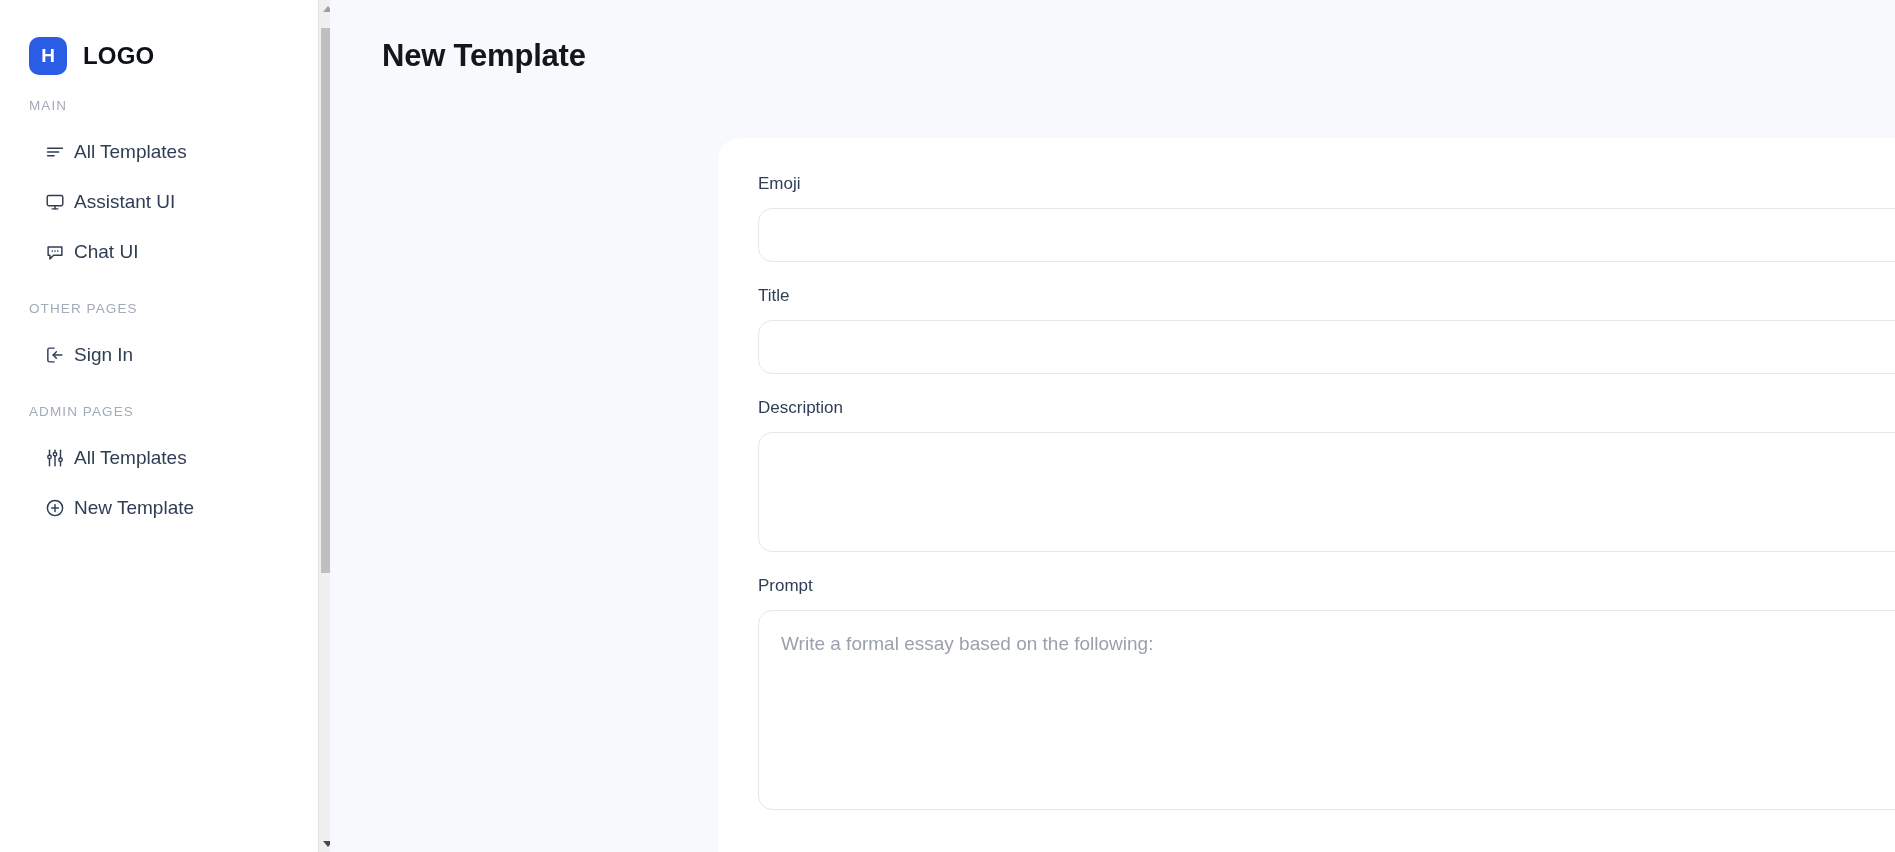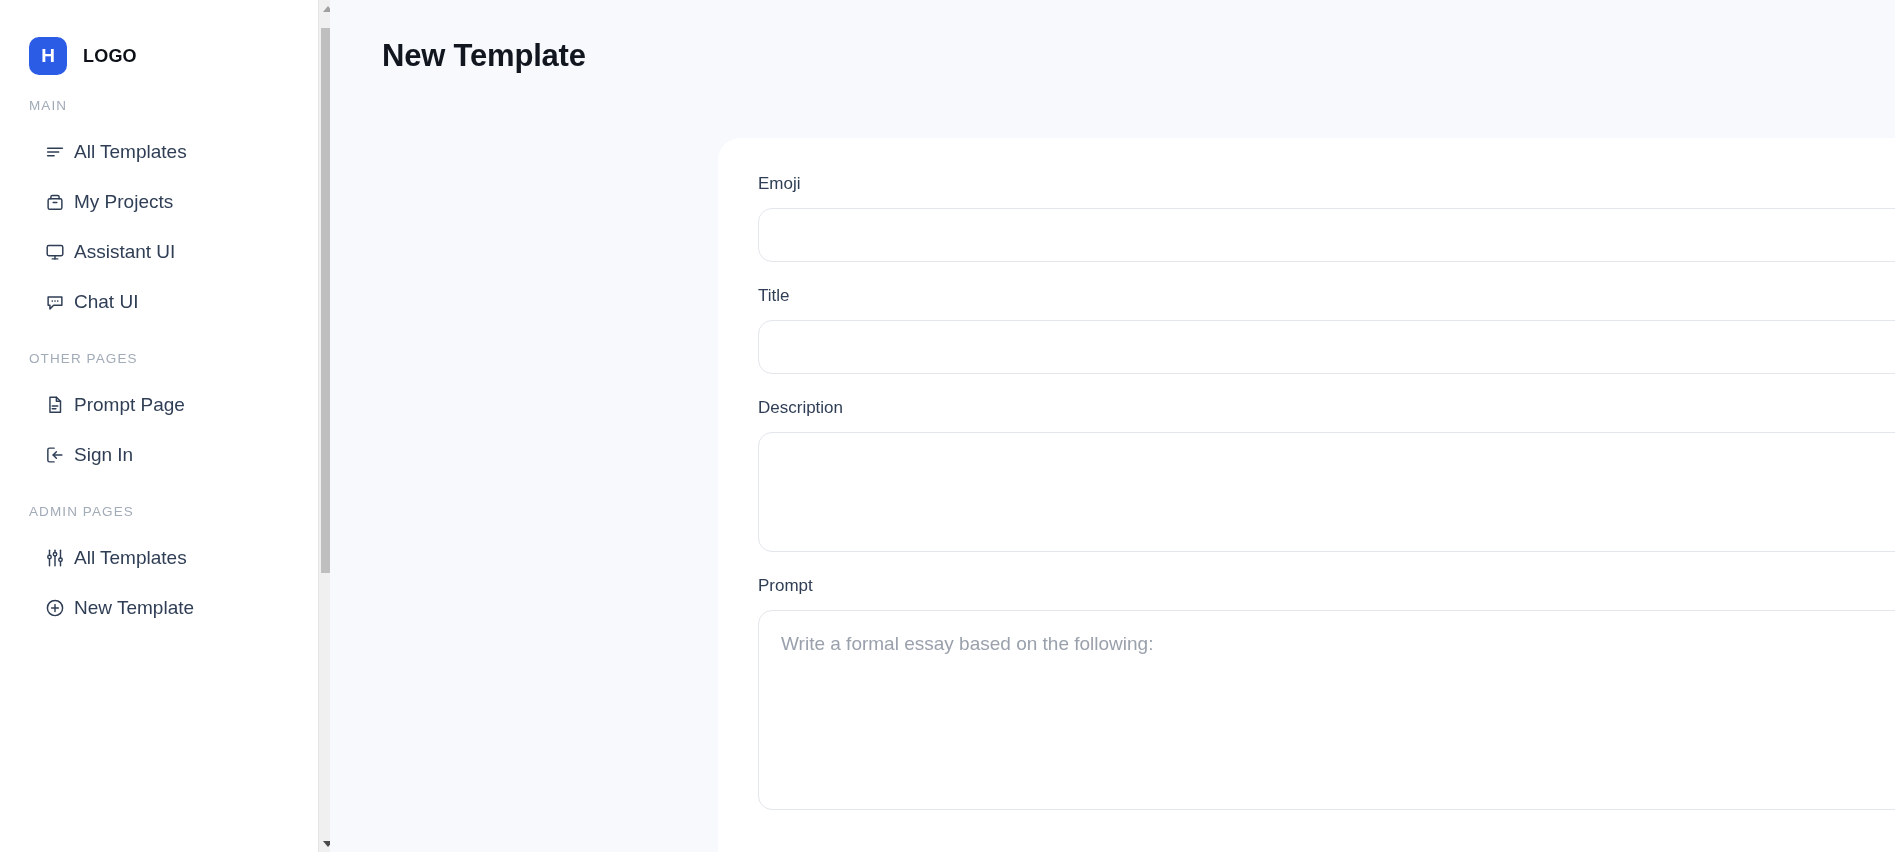--- a/index.html
+++ b/index.html
@@ -53,21 +53,21 @@
     display: flex;
     align-items: center;
     justify-content: center;
     font-size: 19px;
     font-weight: bold;
     letter-spacing: 0px;
     flex: 0 0 38px;
   }
 
   .brand-name {
-    font-size: 18px;
+    font-size: 24px;
     font-weight: bold;
     color: #0d1117;
     letter-spacing: 0.2px;
   }
 
   .nav-section-title {
     font-size: 13.5px;
     color: #a2abb8;
     letter-spacing: 1.1px;
     padding-left: 29px;
@@ -267,30 +267,20 @@
         <span class="nav-icon">
           <svg width="22" height="22" viewBox="0 0 24 24" fill="none" stroke="#2f3e55" stroke-width="1.7" stroke-linecap="round">
             <line x1="4" y1="8" x2="20" y2="8"></line>
             <line x1="4" y1="12" x2="16" y2="12"></line>
             <line x1="4" y1="16" x2="11" y2="16"></line>
           </svg>
         </span>
         <span class="nav-label">All Templates</span>
       </div>
 
-      <div class="nav-item">
-        <span class="nav-icon">
-          <svg width="22" height="22" viewBox="0 0 24 24" fill="none" stroke="#2f3e55" stroke-width="1.6" stroke-linecap="round" stroke-linejoin="round">
-            <rect x="4.5" y="8.5" width="15" height="11.5" rx="1.8"></rect>
-            <path d="M7.5 8.5 V6.5 a1.6 1.6 0 0 1 1.6 -1.6 h5.8 a1.6 1.6 0 0 1 1.6 1.6 V8.5"></path>
-            <line x1="10" y1="12.5" x2="14" y2="12.5"></line>
-          </svg>
-        </span>
-        <span class="nav-label">My Projects</span>
-      </div>
 
       <div class="nav-item">
         <span class="nav-icon">
           <svg width="22" height="22" viewBox="0 0 24 24" fill="none" stroke="#2f3e55" stroke-width="1.6" stroke-linecap="round" stroke-linejoin="round">
             <rect x="3.5" y="5" width="17" height="11" rx="1.8"></rect>
             <line x1="9" y1="19.5" x2="15" y2="19.5"></line>
             <line x1="12" y1="16" x2="12" y2="19.5"></line>
           </svg>
         </span>
         <span class="nav-label">Assistant UI</span>
@@ -303,31 +293,20 @@
             <circle cx="9" cy="11" r="0.9" fill="#2f3e55" stroke="none"></circle>
             <circle cx="12" cy="11" r="0.9" fill="#2f3e55" stroke="none"></circle>
             <circle cx="15" cy="11" r="0.9" fill="#2f3e55" stroke="none"></circle>
           </svg>
         </span>
         <span class="nav-label">Chat UI</span>
       </div>
 
       <div class="nav-section-title">OTHER PAGES</div>
 
-      <div class="nav-item">
-        <span class="nav-icon">
-          <svg width="22" height="22" viewBox="0 0 24 24" fill="none" stroke="#2f3e55" stroke-width="1.6" stroke-linecap="round" stroke-linejoin="round">
-            <path d="M6.5 3.5 h7 l4.5 4.5 v12 h-11.5 z"></path>
-            <path d="M13.5 3.5 v4.5 h4.5"></path>
-            <line x1="9" y1="13" x2="15" y2="13"></line>
-            <line x1="9" y1="16" x2="13" y2="16"></line>
-          </svg>
-        </span>
-        <span class="nav-label">Prompt Page</span>
-      </div>
 
 
       <div class="nav-item">
         <span class="nav-icon">
           <svg width="22" height="22" viewBox="0 0 24 24" fill="none" stroke="#2f3e55" stroke-width="1.6" stroke-linecap="round" stroke-linejoin="round">
             <path d="M11 4.5 h-5 a1.8 1.8 0 0 0 -1.8 1.8 v11.4 a1.8 1.8 0 0 0 1.8 1.8 h5"></path>
             <line x1="19.5" y1="12" x2="10" y2="12"></line>
             <polyline points="13.5,8.5 10,12 13.5,15.5"></polyline>
           </svg>
         </span>

